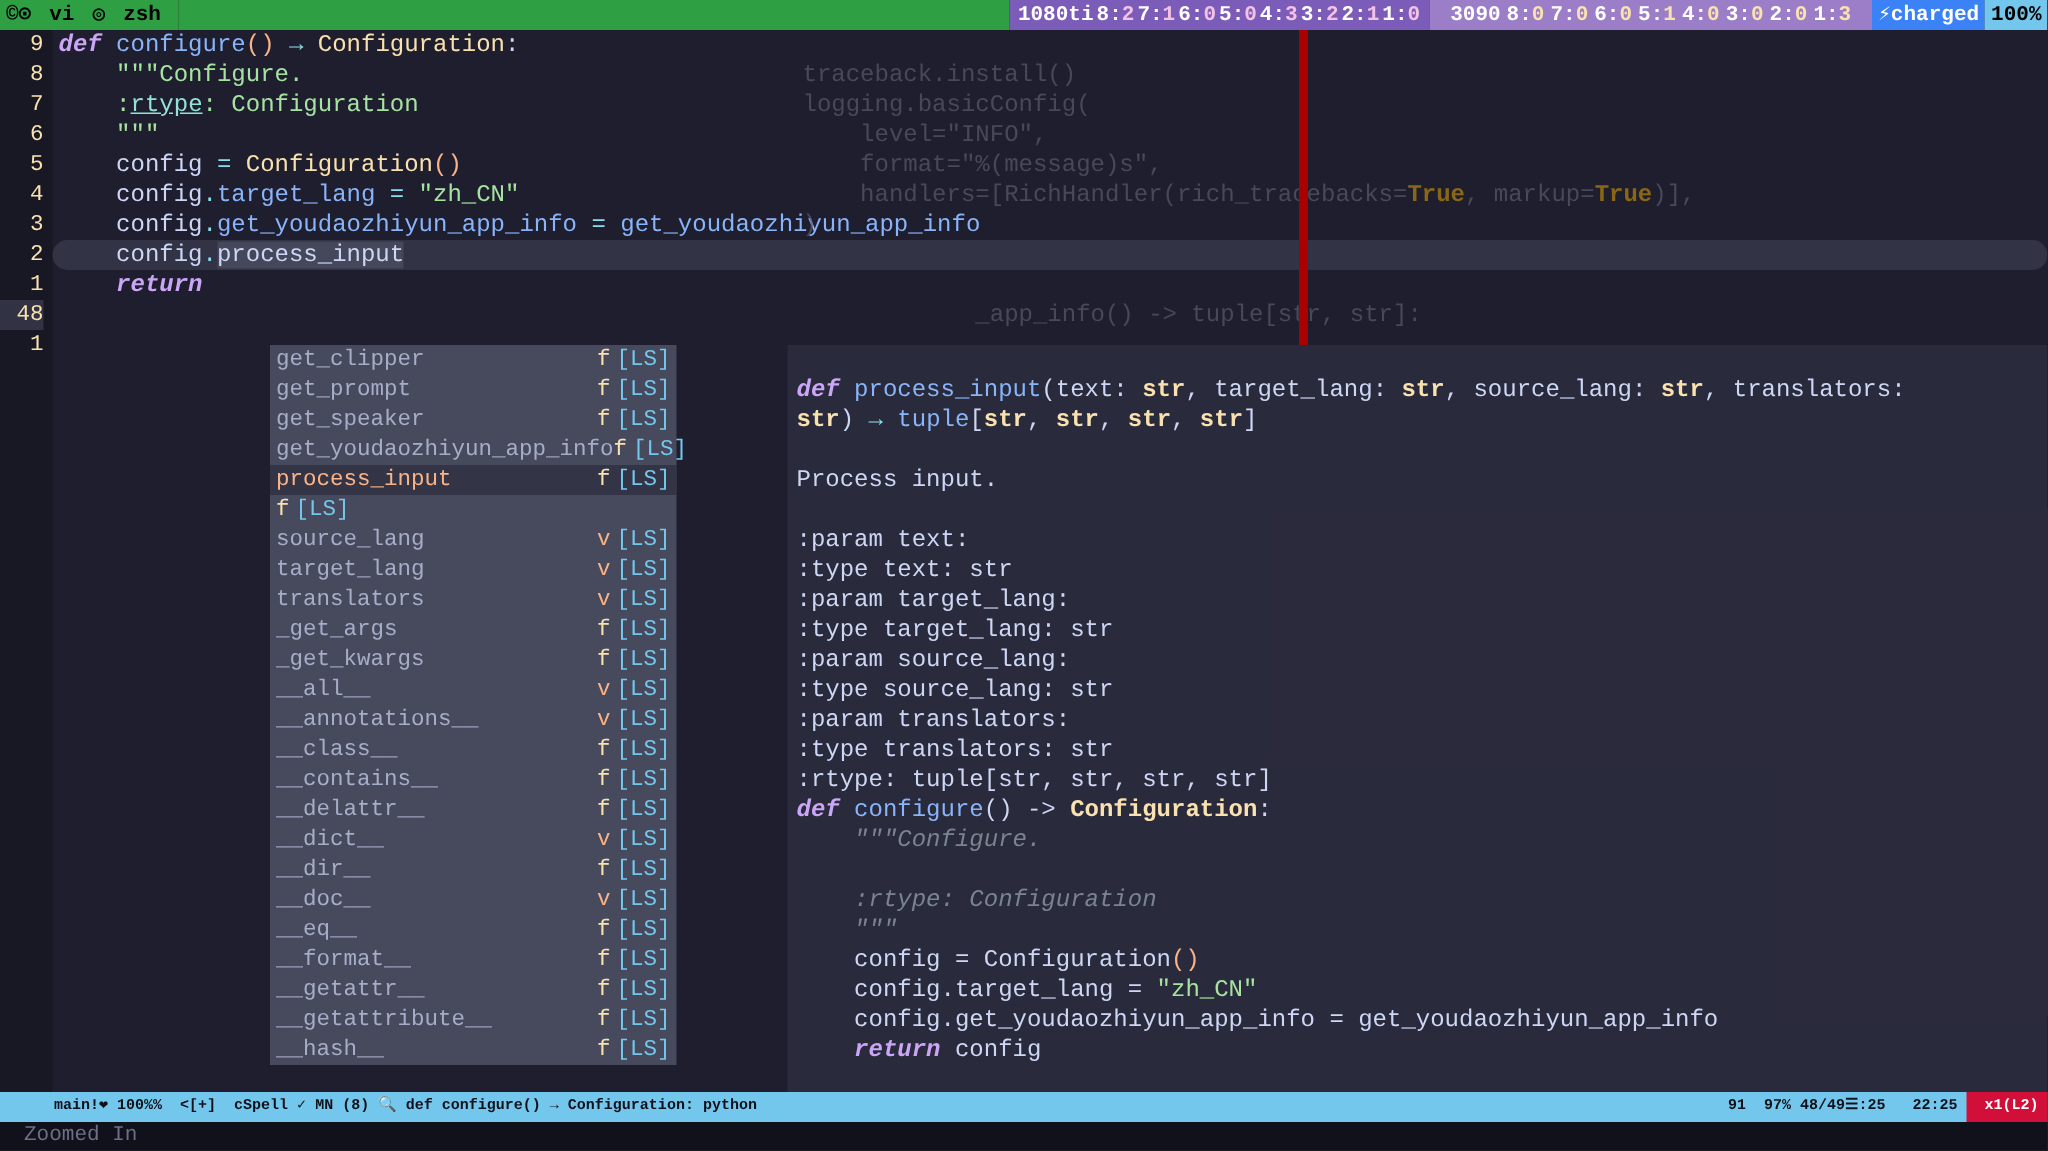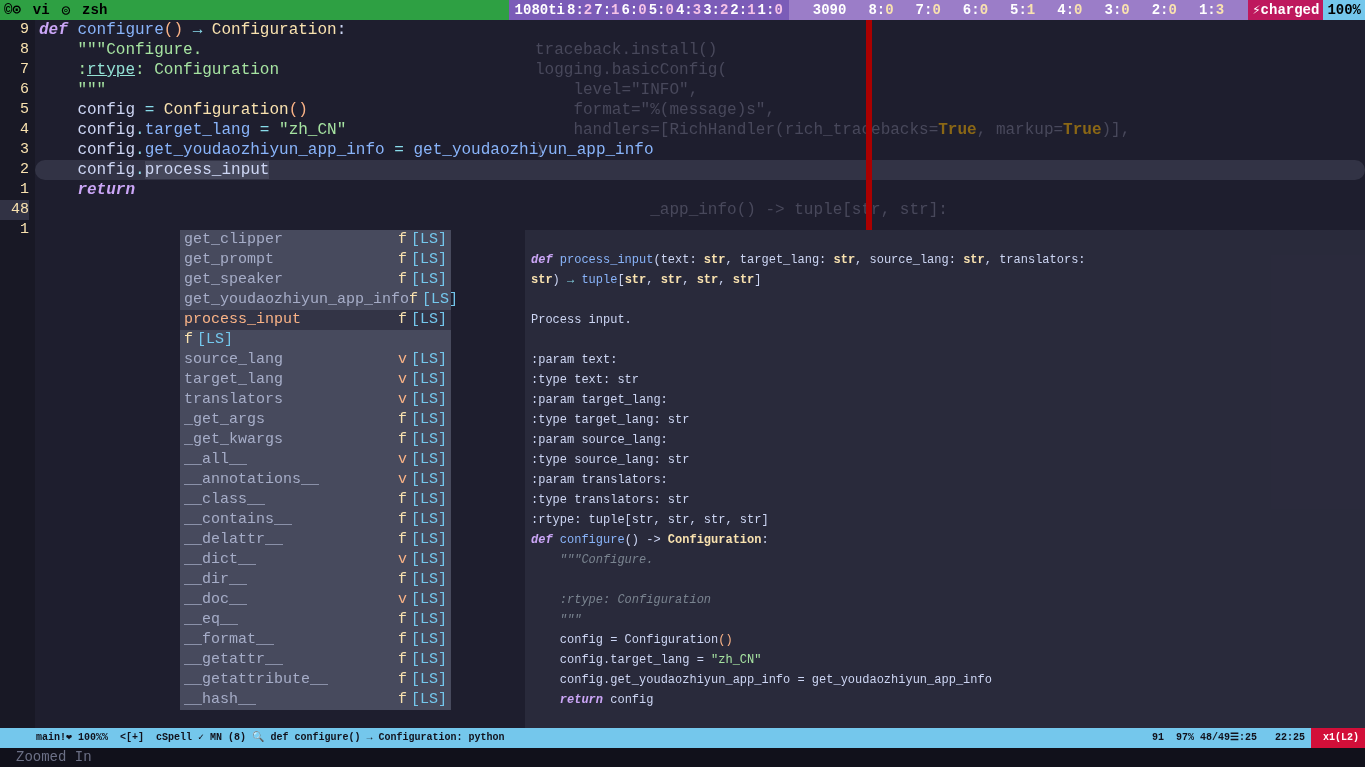--- a/index.html
+++ b/index.html
@@ -17,23 +17,23 @@
   display:flex;
   font-size:14px;
   line-height:20px;
   font-weight:bold;
 }
 .topbar .left { background:#2ea043; color:#000; display:flex; padding-left:4px; }
 .topbar .left span { margin-right:12px; }
 .topbar .fill { flex:1; background:#2ea043; }
 .topbar .gpu { background:#7b5cb8; color:#fff; padding:0 6px; display:flex; gap:2px; }
 .topbar .gpu .n { color:#f5c2e7; }
-.topbar .gpu2 { background:#9b7dc8; color:#fff; padding:0 24px; display:flex; gap:22px; }
+.topbar .gpu2 { background:#9b7dc8; color:#fff; padding:0 14px; display:flex; gap:4px; }
 .topbar .gpu2 .n { color:#f9e2af; }
-.topbar .charged { background:#be185d; color:#fff; padding:0 4px; }
+.topbar .charged { background:#3b82f6; color:#fff; padding:0 4px; }
 .topbar .batt { background:#74c7ec; color:#000; padding:0 4px; font-weight:bold; }
 
 .editor {
   position:relative;
   height:708px;
   display:flex;
 }
 .gutter {
   width:35px;
   text-align:right;
@@ -106,21 +106,21 @@
 .popup-row.sel .name { color:#fab387; }
 
 
 .doc-panel {
   position:absolute;
   left:490px; top:210px;
   right:0;
   height:498px;
   background:rgba(49,50,68,0.62);
   z-index:4;
-  font-size:12px;
+  font-size:16px;
   line-height:20px;
   padding:0 6px;
   white-space:pre-wrap;
 }
 .doc-panel .kw { color:#cba6f7; font-style:italic; font-weight:bold; }
 .doc-panel .fn { color:#89b4fa; }
 .doc-panel .type { color:#f9e2af; font-weight:bold; }
 .doc-panel .op { color:#89dceb; }
 .doc-panel .str { color:#a6e3a1; }
 .doc-panel .cmt { color:#7a8490; font-style:italic; }

